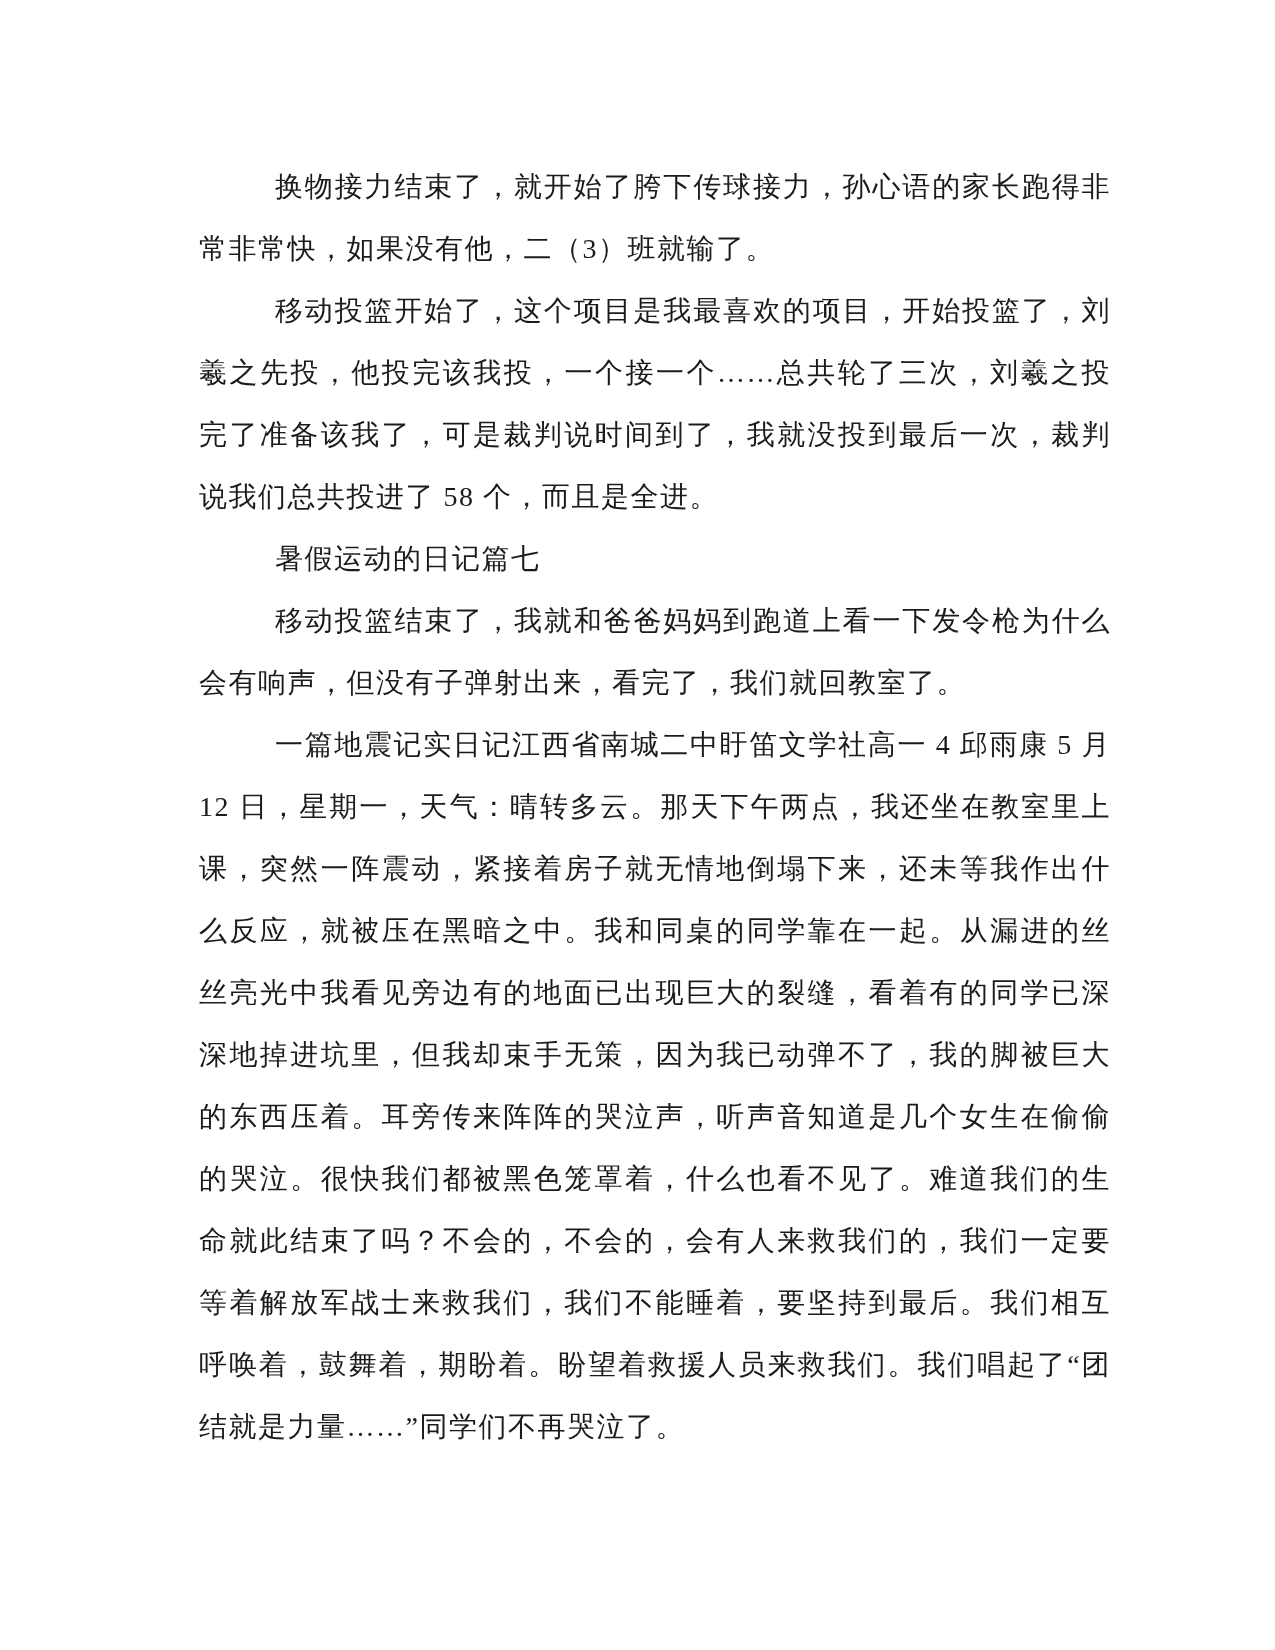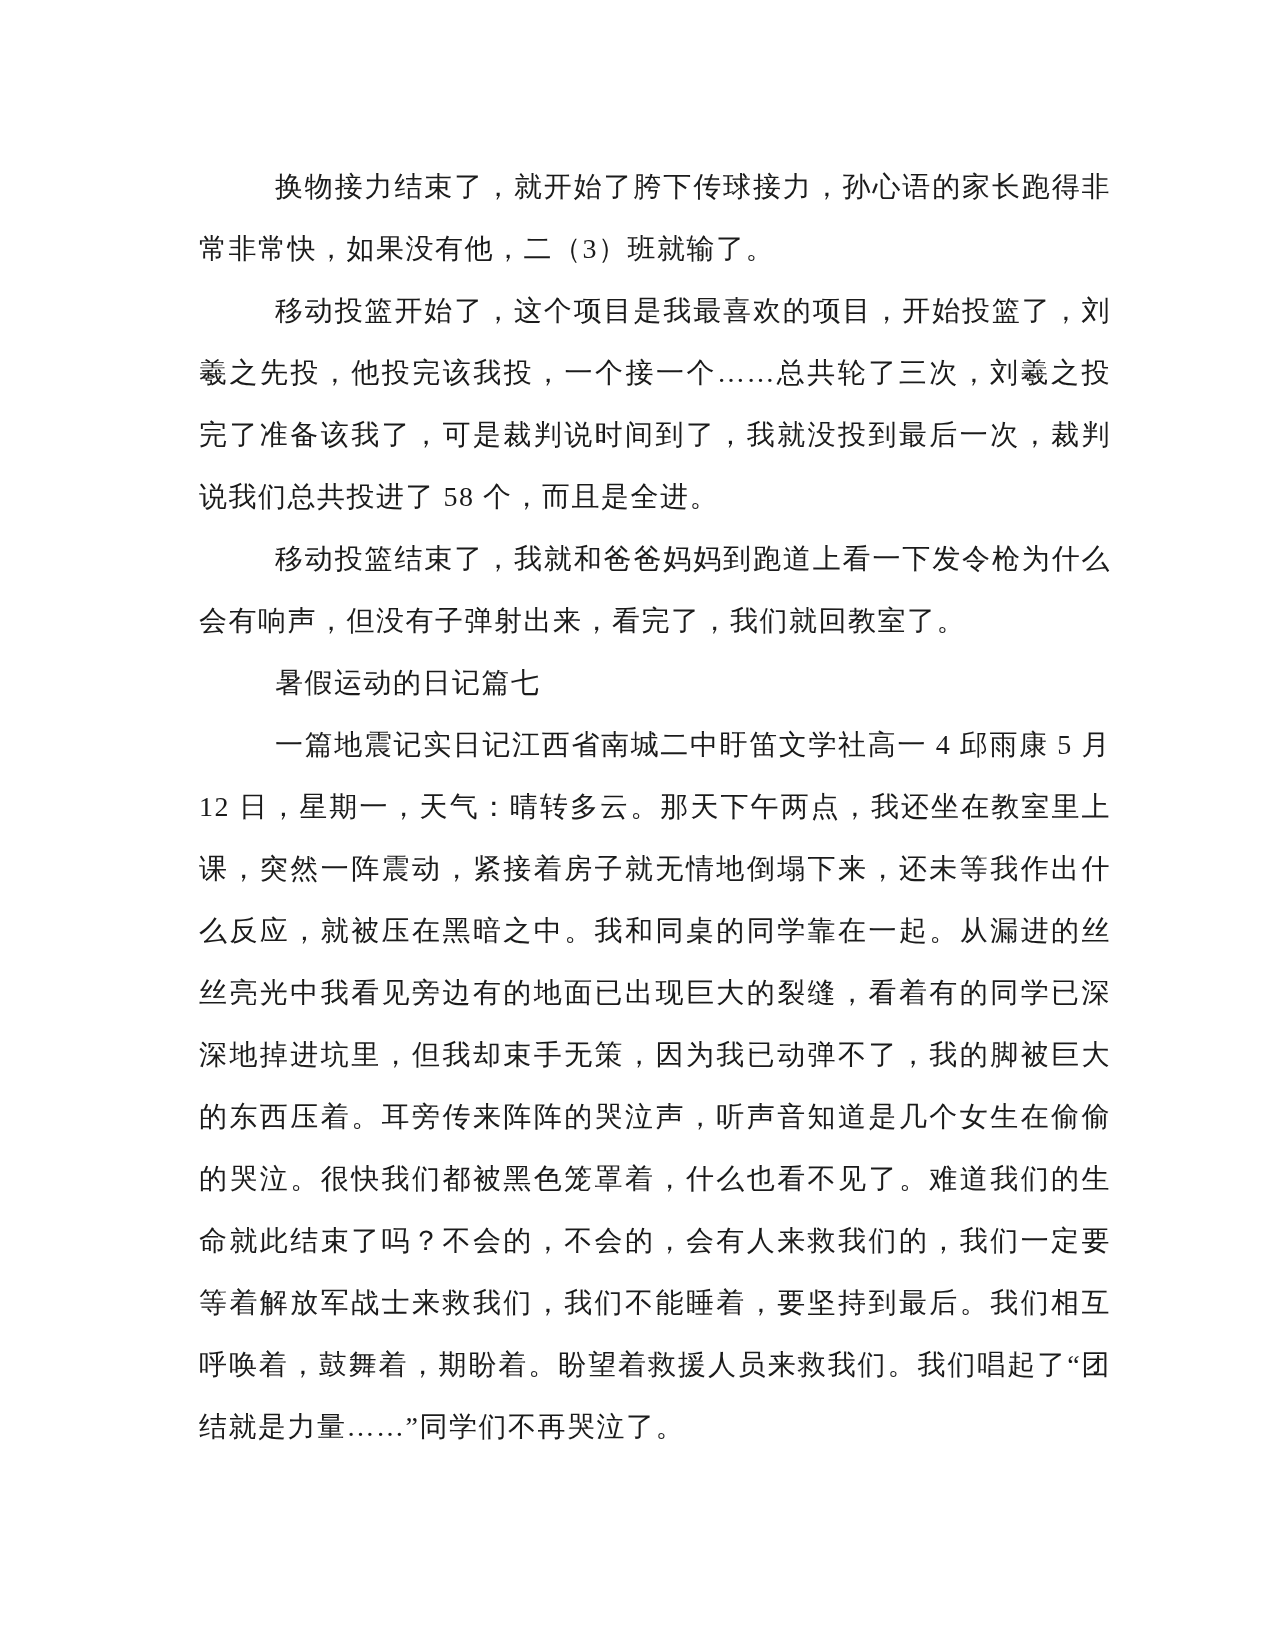--- a/index.html
+++ b/index.html
@@ -35,17 +35,17 @@
     word-break: break-all;
   }
 </style>
 </head>
 <body>
 
 <div class="page">
   <div class="doc-body">
     <p>换物接力结束了，就开始了胯下传球接力，孙心语的家长跑得非常非常快，如果没有他，二（3）班就输了。</p>
     <p>移动投篮开始了，这个项目是我最喜欢的项目，开始投篮了，刘羲之先投，他投完该我投，一个接一个……总共轮了三次，刘羲之投完了准备该我了，可是裁判说时间到了，我就没投到最后一次，裁判说我们总共投进了 58 个，而且是全进。</p>
+    <p>暑假运动的日记篇七</p>
     <p>移动投篮结束了，我就和爸爸妈妈到跑道上看一下发令枪为什么会有响声，但没有子弹射出来，看完了，我们就回教室了。</p>
-    <p>暑假运动的日记篇七</p>
     <p>一篇地震记实日记江西省南城二中盱笛文学社高一 4 邱雨康 5 月 12 日，星期一，天气：晴转多云。那天下午两点，我还坐在教室里上课，突然一阵震动，紧接着房子就无情地倒塌下来，还未等我作出什么反应，就被压在黑暗之中。我和同桌的同学靠在一起。从漏进的丝丝亮光中我看见旁边有的地面已出现巨大的裂缝，看着有的同学已深深地掉进坑里，但我却束手无策，因为我已动弹不了，我的脚被巨大的东西压着。耳旁传来阵阵的哭泣声，听声音知道是几个女生在偷偷的哭泣。很快我们都被黑色笼罩着，什么也看不见了。难道我们的生命就此结束了吗？不会的，不会的，会有人来救我们的，我们一定要等着解放军战士来救我们，我们不能睡着，要坚持到最后。我们相互呼唤着，鼓舞着，期盼着。盼望着救援人员来救我们。我们唱起了“团结就是力量……”同学们不再哭泣了。</p>
   </div>
 </div>
 
 </body></html>

